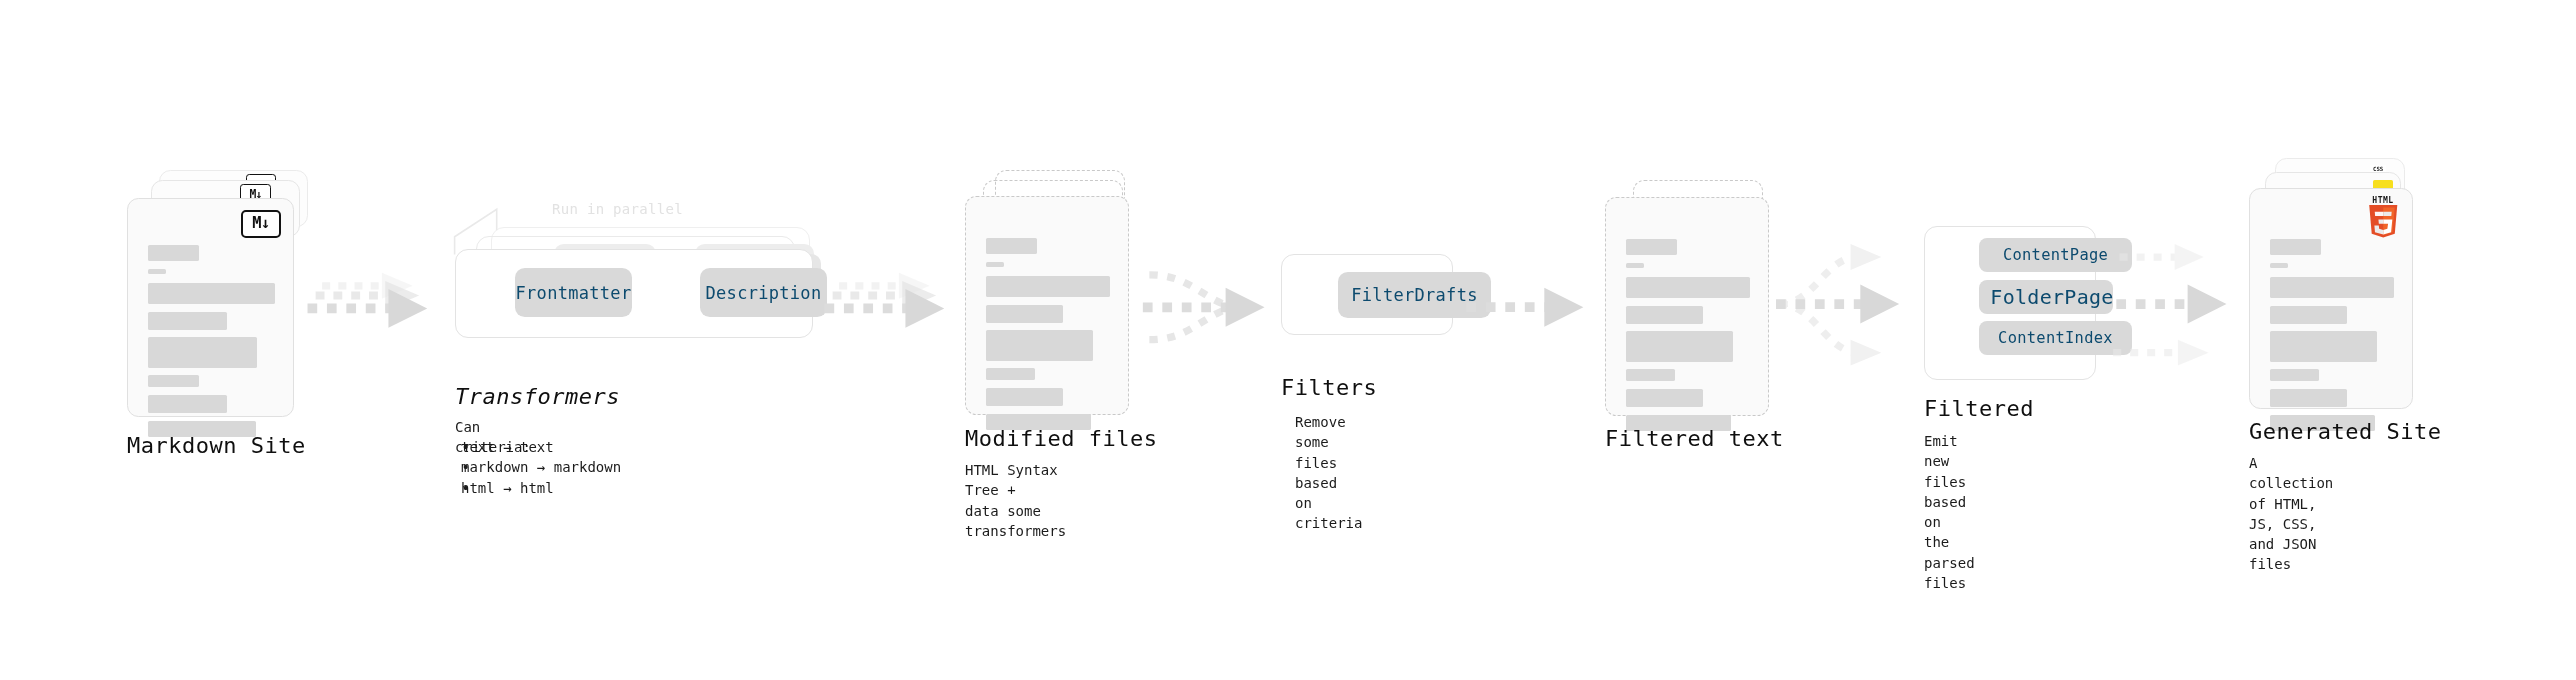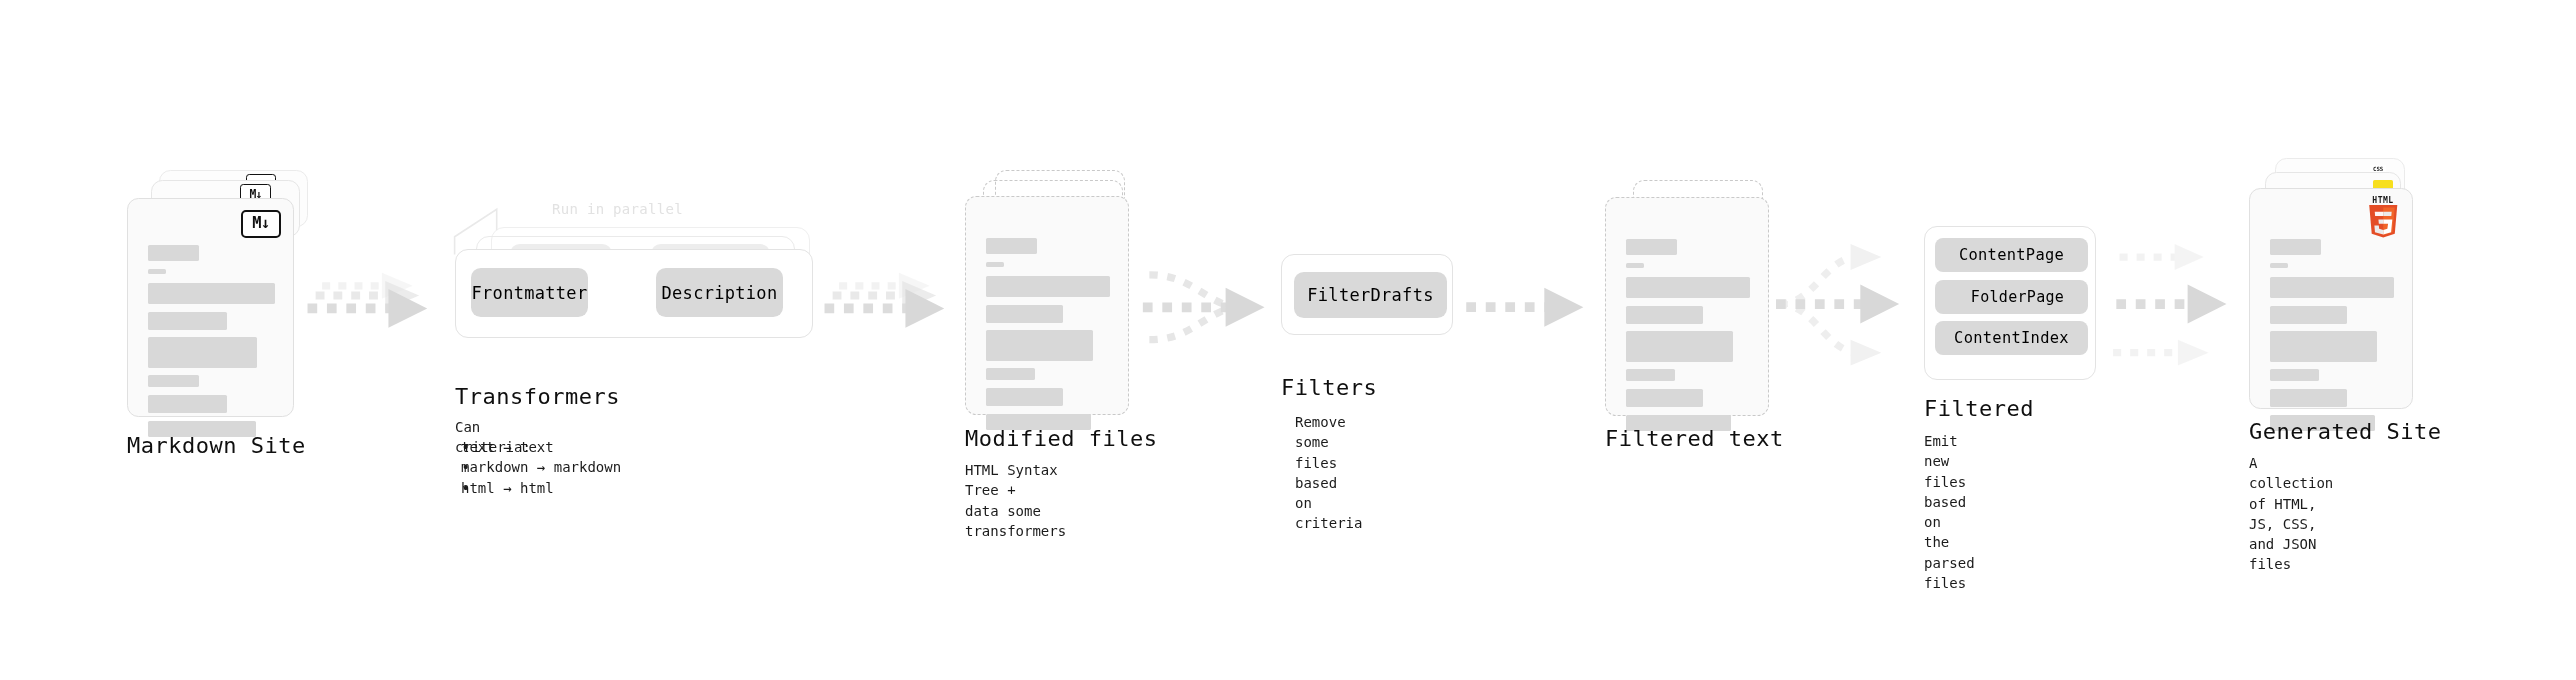--- a/index.html
+++ b/index.html
@@ -81,24 +81,25 @@
   }
   .groupbox.g1{border-color:#efefef;background:transparent;}
   .groupbox.g2{border-color:#eaeaea;background:transparent;}
 
   .chip{
     position:absolute;
     background:#d9d9d9;
     border-radius:9.8px;
     display:flex;align-items:center;justify-content:center;
     font-size:17px;
-    color:#000000;
+    color:#0c4a6e;
     letter-spacing:0.3px;
     box-sizing:border-box;
     white-space:nowrap;
+    margin-left:44px;
   }
   .chip.f1{background:#e6e6e6;}
   .chip.f2{background:#ededed;}
 
   
   .heading{
     position:absolute;
     font-size:22px;
     letter-spacing:0.5px;
     color:#0f0f0f;
@@ -206,21 +207,21 @@
         <line x1="-18" y1="45" x2="36" y2="45" stroke="#d6d6d6" stroke-width="3"></line>
         <polygon points="34,38 52,45 34,52" fill="#cfcfcf"></polygon>
       </g>
     </svg>
 
     <div class="groupbox" style="left:455px;top:249px;width:358px;height:89px;"></div>
 
     <div class="chip" style="left:471px;top:268px;width:117px;height:49px;">Frontmatter</div>
     <div class="chip" style="left:656px;top:268px;width:127px;height:49px;">Description</div>
 
-    <div class="heading" style="left:455px;top:384px;">Transformers</div>
+    <div class="heading" style="left:455px;top:384px;font-style:italic;">Transformers</div>
     <div class="sub" style="left:455px;top:417px;">Can criteria:</div>
     <div class="sub-list" style="left:460px;top:437px;">
       <div class="li">text → text</div>
       <div class="li">markdown → markdown</div>
       <div class="li">html → html</div>
     </div>
   </div>
 
   <div class="abs" style="left:821px;top:268px;">
     <svg width="130" height="89" viewBox="0 0 160 110">
@@ -310,21 +311,21 @@
       <path d="M4 100 C46 100 58 152 96 160" fill="none" stroke="#eeeeee" stroke-width="9" stroke-dasharray="10 12"></path>
       <polygon points="92,144 130,160 92,176" fill="#f1f1f1"></polygon>
       <line x1="0" y1="100" x2="108" y2="100" stroke="#dcdcdc" stroke-width="12" stroke-dasharray="12 12"></line>
       <polygon points="104,76 152,100 104,124" fill="#d8d8d8"></polygon>
     </svg>
   </div>
 
   <div class="abs" style="left:0;top:0;">
     <div class="groupbox" style="left:1924px;top:226px;width:172px;height:154px;"></div>
     <div class="chip" style="left:1935px;top:238px;width:153px;height:34px;font-size:15.4px;border-radius:8.1px;">ContentPage</div>
-    <div class="chip" style="left:1935px;top:280px;width:153px;height:34px;font-size:15px;border-radius:8.1px;padding-left:12px;">FolderPage</div>
+    <div class="chip" style="left:1935px;top:280px;width:134px;height:34px;font-size:20px;border-radius:8.1px;padding-left:12px;">FolderPage</div>
     <div class="chip" style="left:1935px;top:321px;width:153px;height:34px;font-size:15.4px;border-radius:8.1px;">ContentIndex</div>
 
     <div class="heading" style="left:1924px;top:396px;">Filtered</div>
     <div class="sub" style="left:1924px;top:431px;">Emit new files based on
 the parsed files</div>
   </div>
 
   <div class="abs" style="left:2113px;top:223px;">
     <svg width="146" height="158" viewBox="0 0 180 195">
       <g opacity="0.55">

